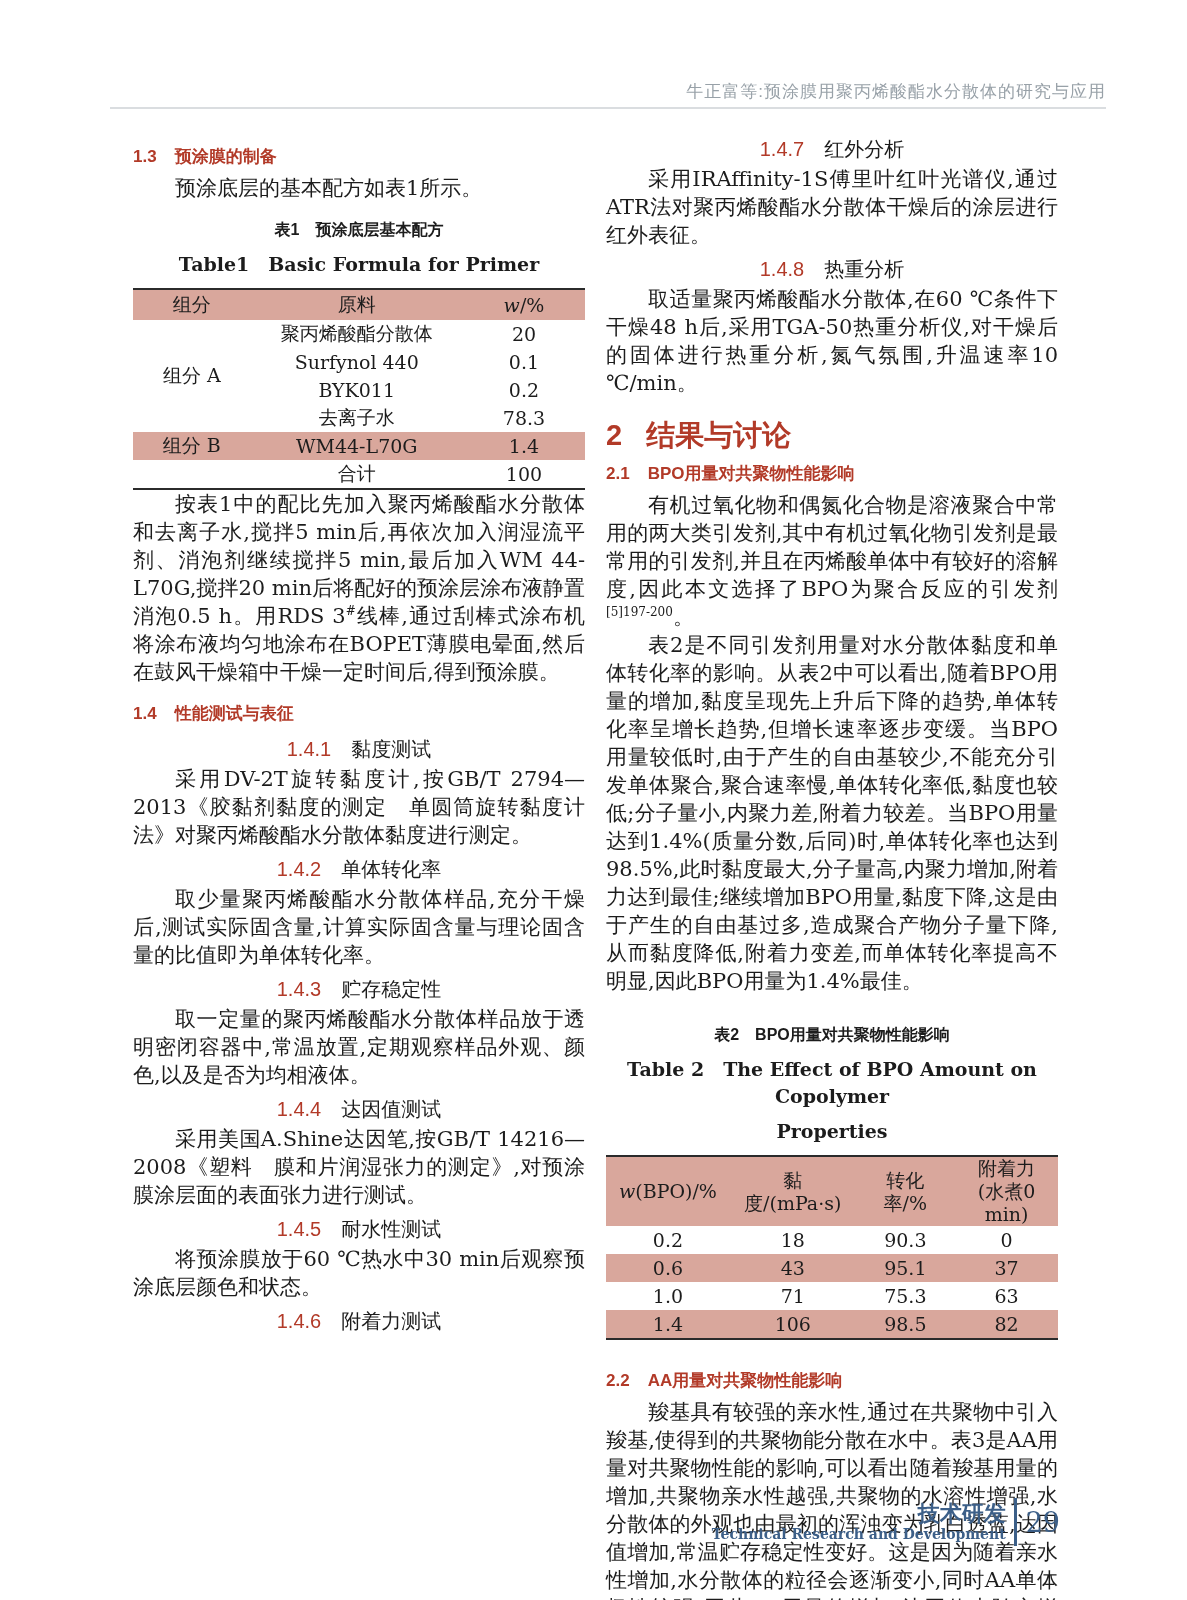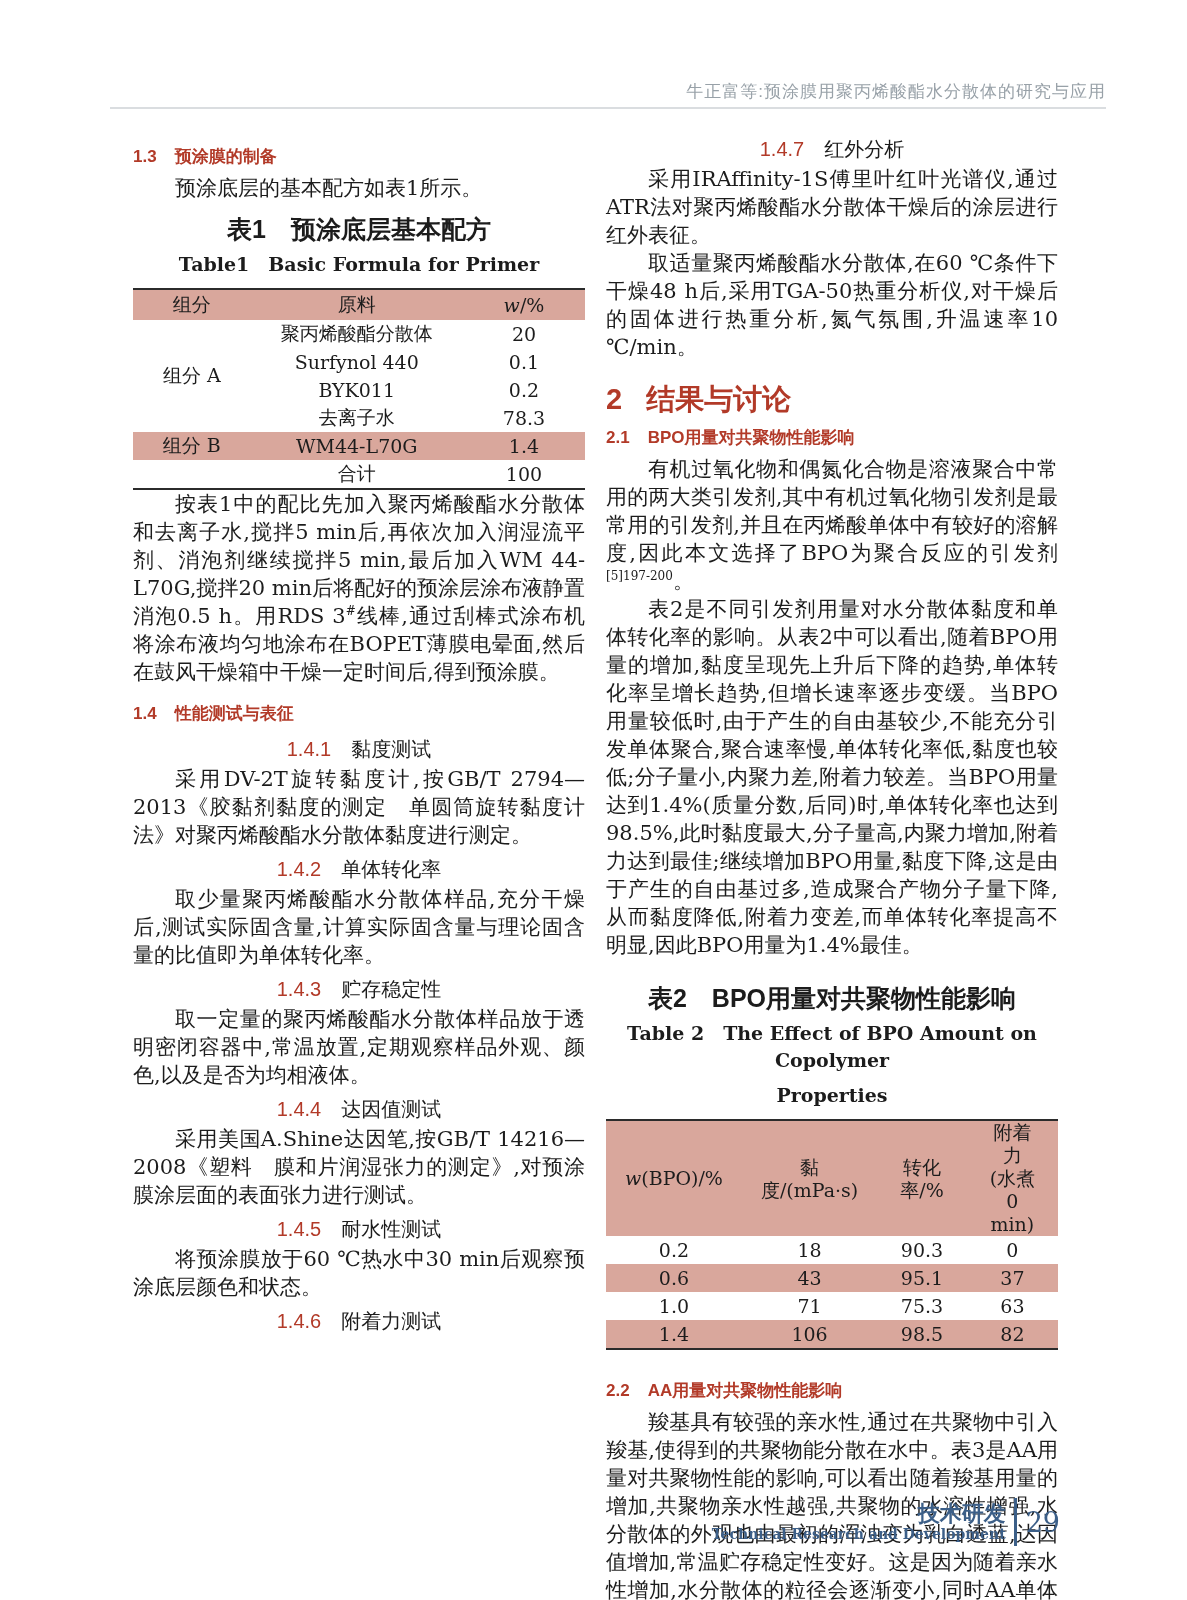--- a/index.html
+++ b/index.html
@@ -30,27 +30,27 @@
 
   .sub-h{font-size:20px;line-height:30px;margin:5px 0 1px 0;text-align:center;}
   .sub-h .num{color:var(--red);font-family:"Liberation Sans",sans-serif;margin-right:20px;}
   .sub-h .title{color:var(--ink);}
 
   .chapter-h{font-family:"Liberation Sans",sans-serif;font-weight:bold;color:var(--red);
          font-size:29px;line-height:40px;margin:18px 0 4px 0;}
   .chapter-h .num{margin-right:24px;}
 
   .cap-zh{text-align:center;font-family:"Liberation Sans",sans-serif;font-weight:bold;
-          font-size:25px;line-height:27px;margin:14px 0 0 0;}
+          font-size:16px;line-height:27px;margin:14px 0 0 0;}
   .cap-en{text-align:center;font-family:"DejaVu Serif",serif;font-weight:bold;
           font-size:19px;line-height:27px;margin:8px;}
 
   table.datatable{width:100%;border-collapse:collapse;font-size:19px;margin-top:10px;
           border-top:2px solid #2b2b2b;border-bottom:2px solid #2b2b2b;}
-  table.datatable th,table.datatable td{padding:0 19px;height:28px;text-align:center;
+  table.datatable th,table.datatable td{padding:0 13px;height:28px;text-align:center;
           font-weight:normal;vertical-align:middle;}
   table.datatable tr.hdr th{height:30px;}
   tr.pink, td.pink, th.pink{background:var(--pink);}
   td.mat{text-align:left;padding-left:32px;}
   .t2 tr.hdr2 th{height:48px;line-height:23px;}
   i.var{font-family:"DejaVu Serif",serif;font-style:italic;}
 
   sup{font-size:12px;line-height:0;vertical-align:super;} .mt20{margin-top:20px;} .mt26{margin-top:26px;}
 
   .footer{position:absolute;top:1498px;left:640px;width:420px;
@@ -154,20 +154,23 @@
 
   </div>
 
   <div class="col col-right">
 
     <div class="sub-h" style="margin-top:2px">
       <span class="num">1.4.7</span><span class="title">红外分析</span>
     </div>
     <p class="body">采用IRAffinity-1S傅里叶红叶光谱仪,通过ATR法对聚丙烯酸酯水分散体干燥后的涂层进行红外表征。</p>
 
+    <div class="sub-h">
+      <span class="num">1.4.8</span><span class="title">热重分析</span>
+    </div>
     <p class="body">取适量聚丙烯酸酯水分散体,在60 ℃条件下干燥48 h后,采用TGA-50热重分析仪,对干燥后的固体进行热重分析,氮气氛围,升温速率10 ℃/min。</p>
 
     <div class="chapter-h">
       <span class="num">2</span><span>结果与讨论</span>
     </div>
 
     <div class="sec-h" style="margin-top:2px">
       <span class="num">2.1</span><span>BPO用量对共聚物性能影响</span>
     </div>
 

